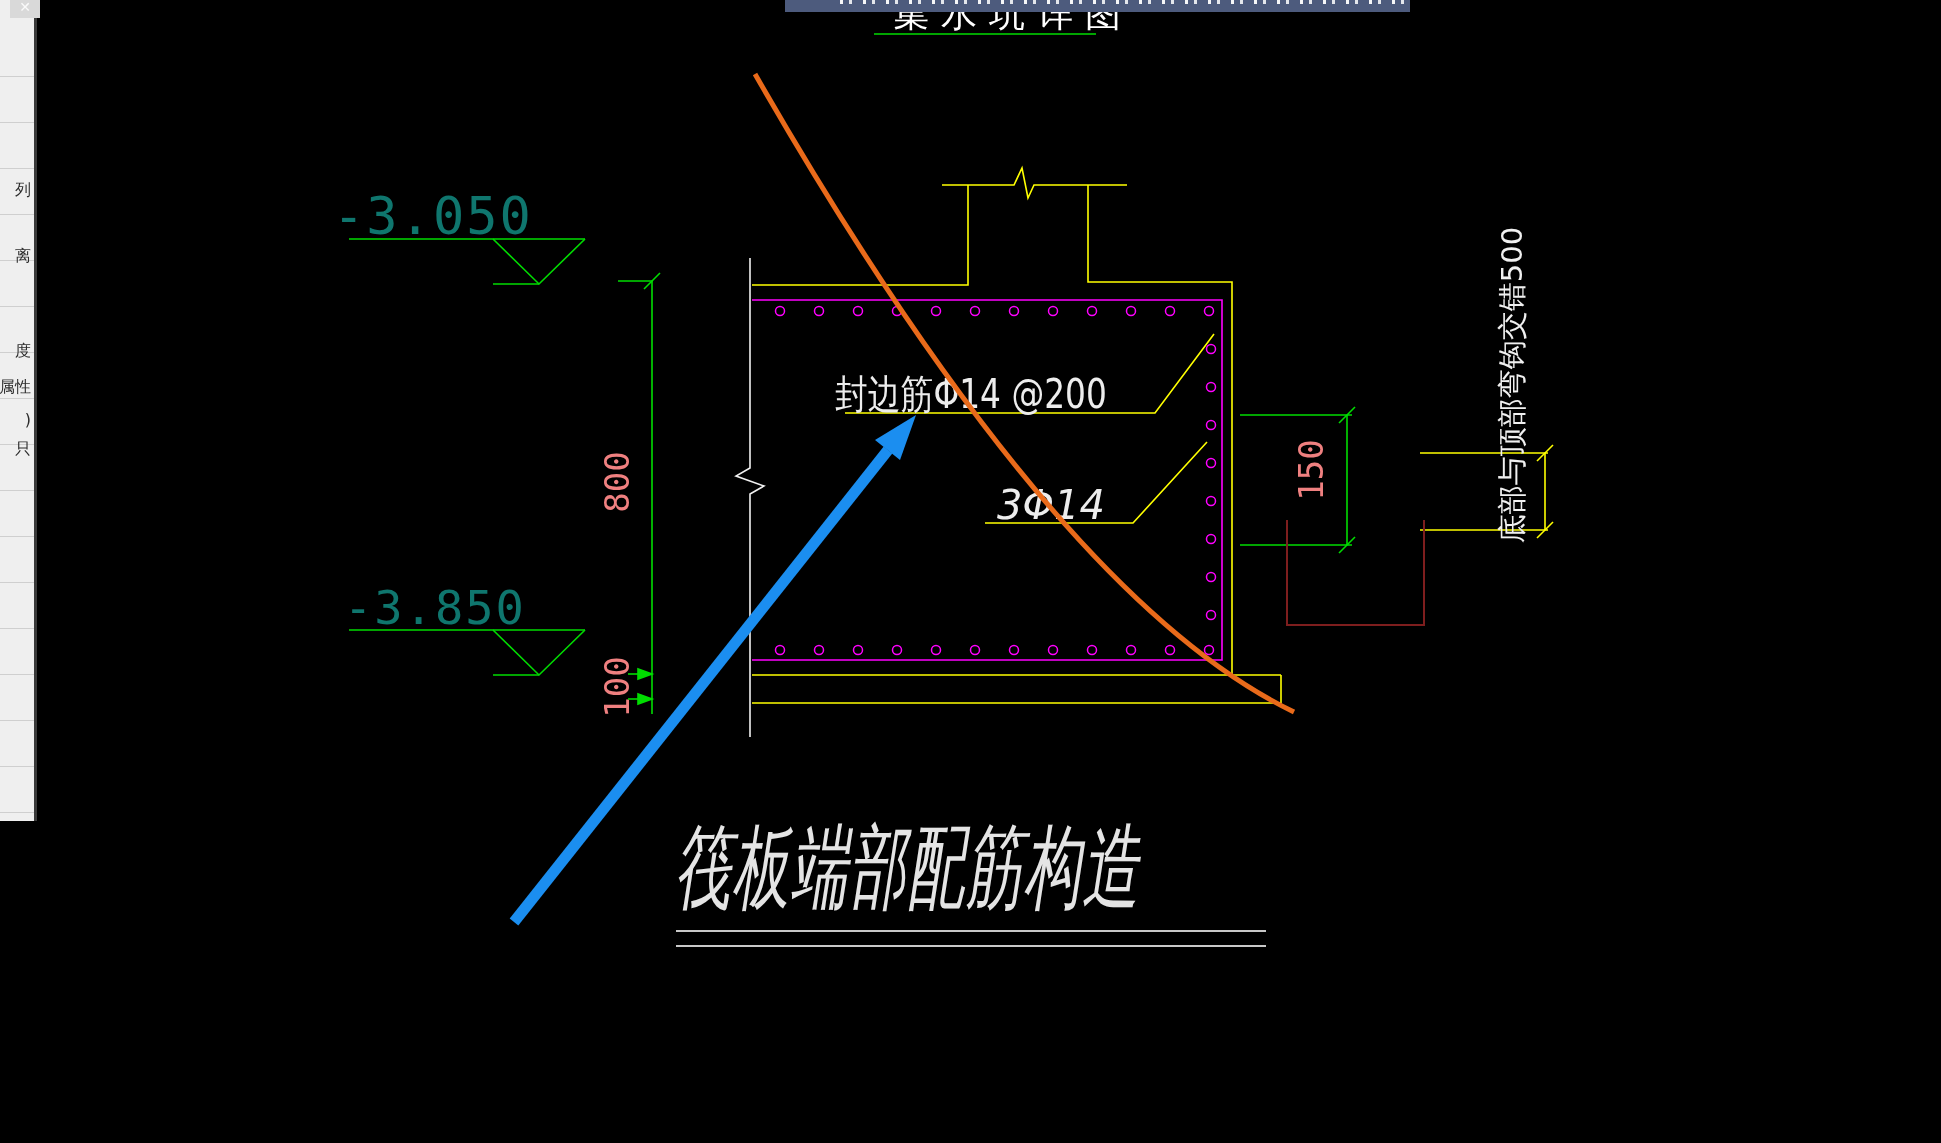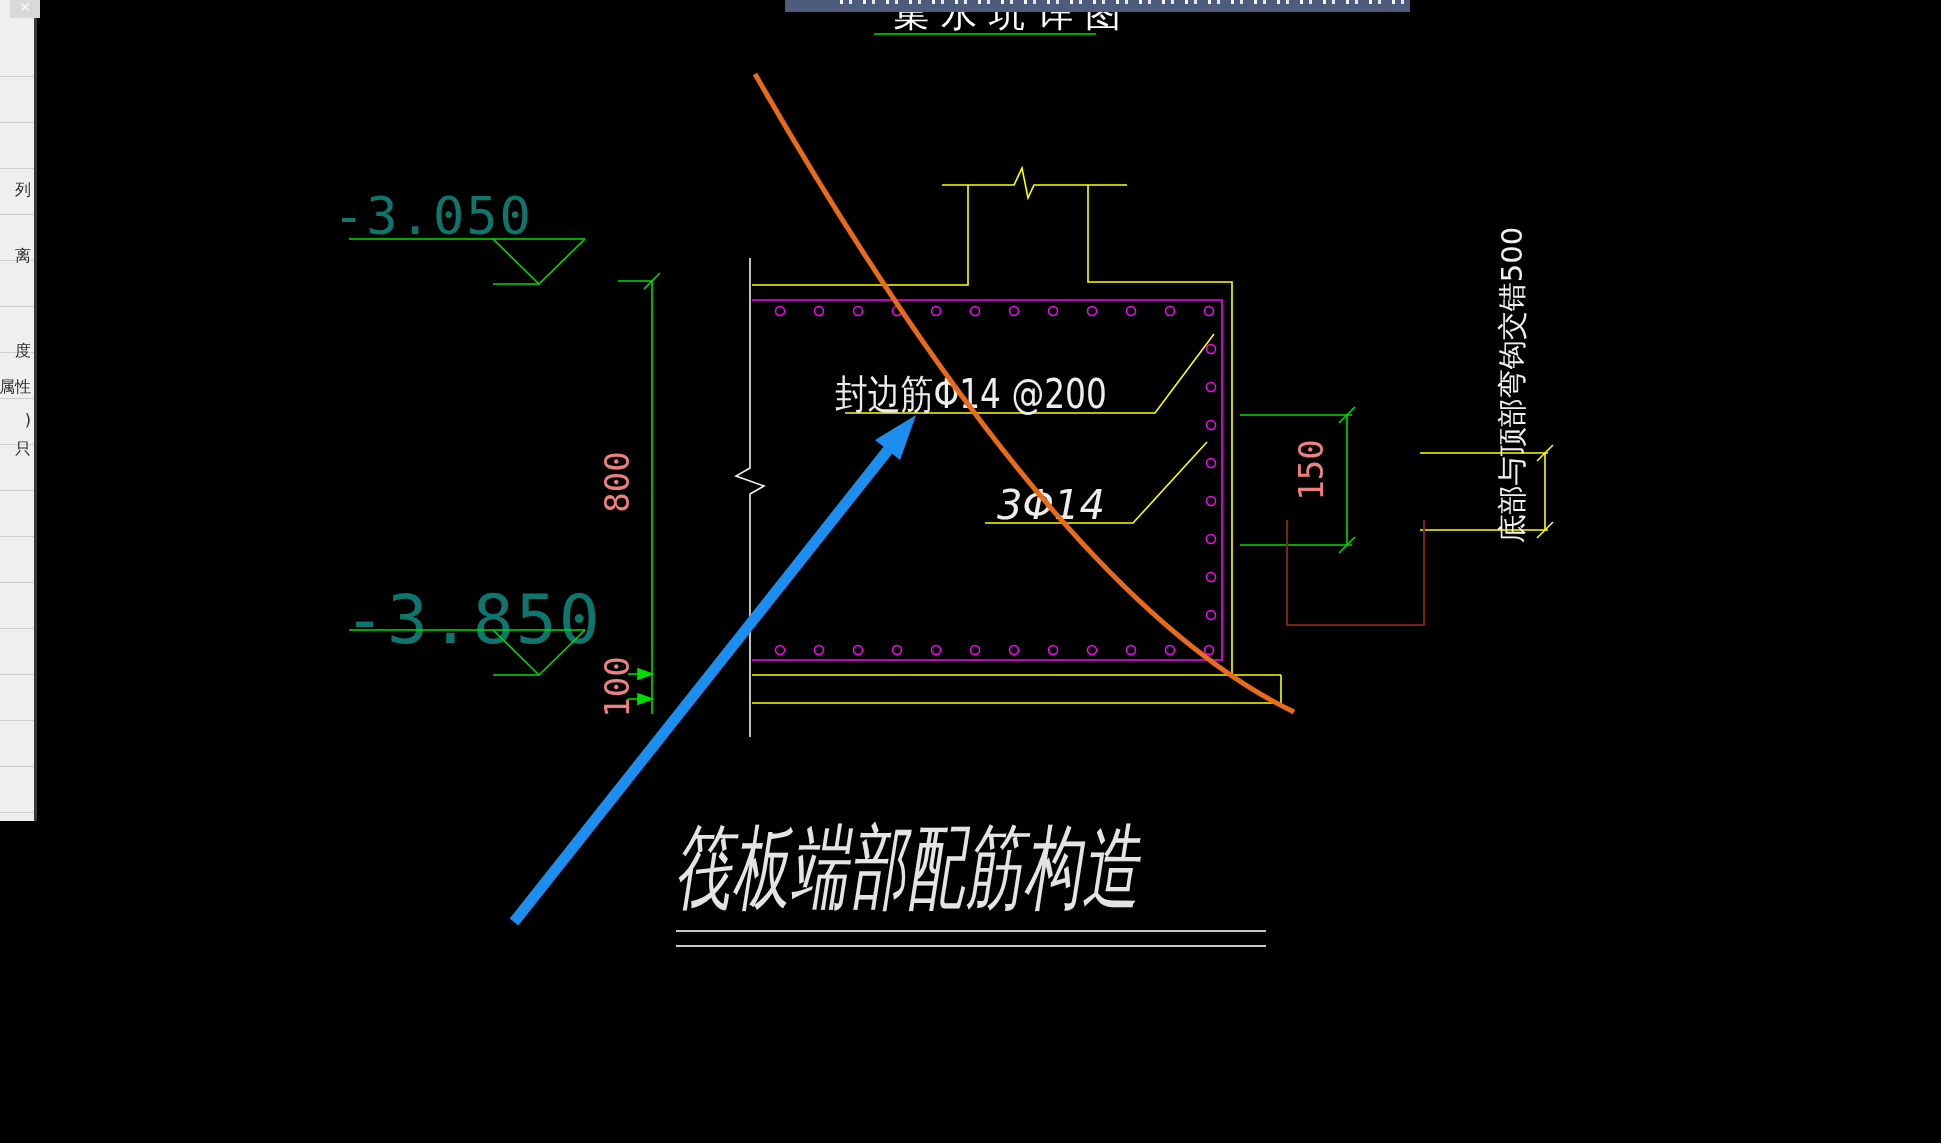--- a/index.html
+++ b/index.html
@@ -20,21 +20,21 @@
   #topbar .frag{position:absolute;left:55px;top:0;right:6px;height:4px;
     background:repeating-linear-gradient(90deg,rgba(255,255,255,.95) 0 3px,transparent 3px 9px,
       rgba(255,255,255,.85) 9px 12px,transparent 12px 23px);}
   
   .cadnum{font-family:"DejaVu Sans Mono",monospace;color:#0f766e;white-space:nowrap;}
   .cadcjk{color:#ededed;white-space:nowrap;}
   .dimtxt{font-family:"DejaVu Sans Mono",monospace;color:#ef8080;white-space:nowrap;
     text-align:center;}
   #clipped-title{left:893px;top:-10px;font-size:36px;letter-spacing:12px;color:#fff;z-index:5;}
   #elev-upper{left:333px;top:186px;font-size:52px;letter-spacing:2px;}
-  #elev-lower{left:344px;top:580px;font-size:68px;letter-spacing:2px;}
+  #elev-lower{left:344px;top:580px;font-size:47px;letter-spacing:2px;}
   #edge-rebar{left:835px;top:367px;font-size:40px;transform:scaleX(.82);
     transform-origin:left top;z-index:3;}
   #bottom-rebar{left:997px;top:482px;font-size:40px;z-index:3;font-style:italic;}
   #dim-800{left:567px;top:465px;width:100px;height:34px;line-height:34px;font-size:34px;
     transform:rotate(-90deg);}
   #dim-100{left:567px;top:670px;width:100px;height:34px;line-height:34px;font-size:34px;
     transform:rotate(-90deg);}
   #dim-150{left:1261px;top:453px;width:100px;height:34px;line-height:34px;font-size:34px;
     transform:rotate(-90deg);}
   #side-note{left:1352px;top:368px;width:320px;height:34px;line-height:34px;font-size:29px;

